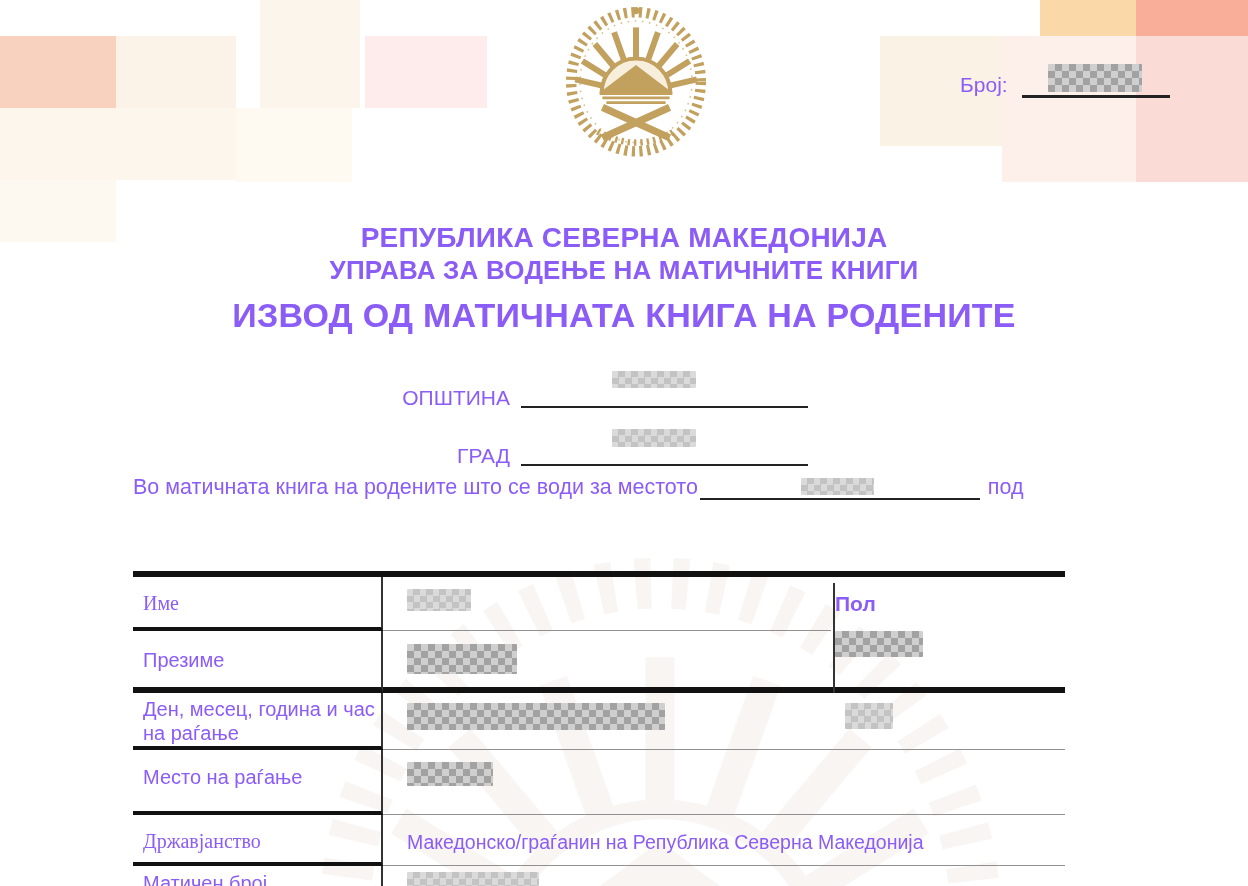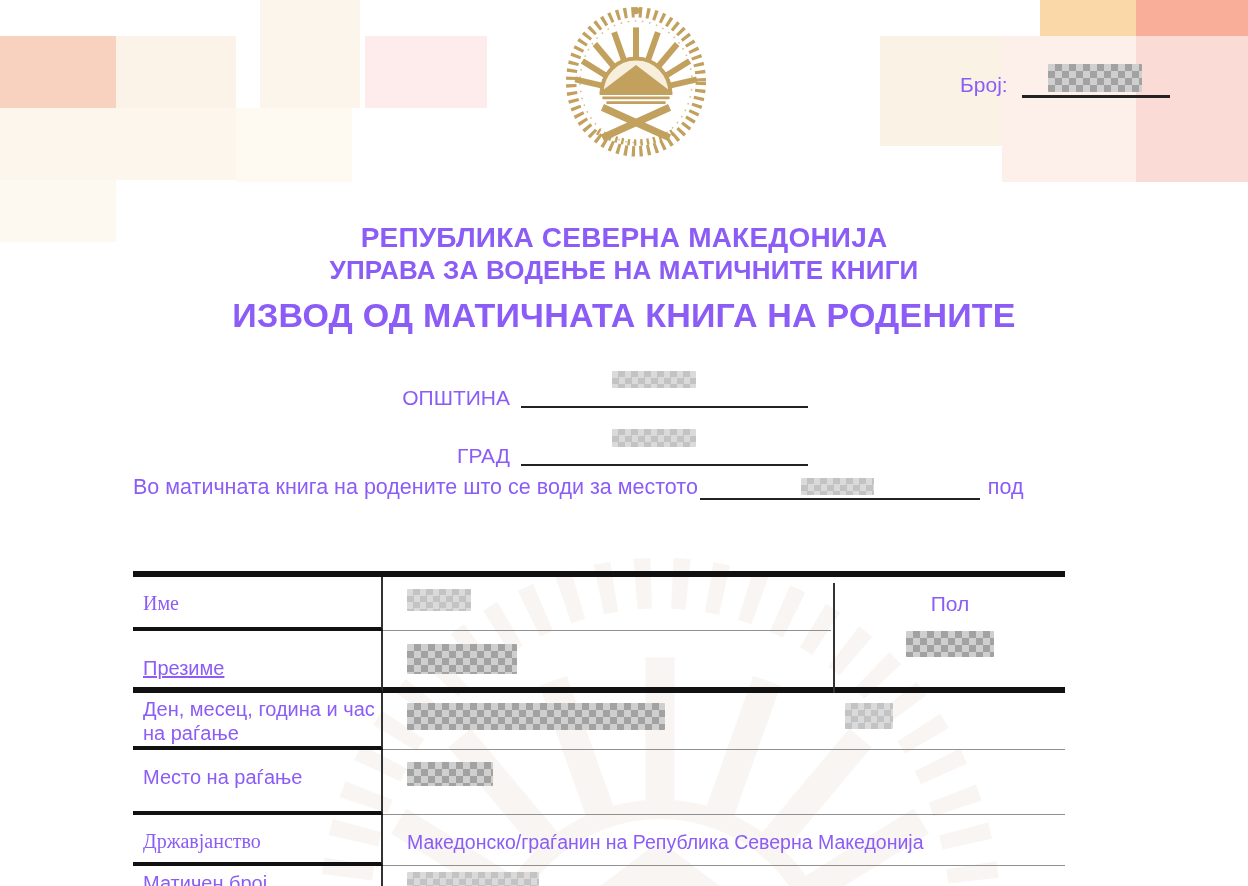--- a/index.html
+++ b/index.html
@@ -91,28 +91,28 @@
   .c-spacer { flex: 1; }
   .bb-thick4 { border-bottom: 4px solid #111; }
   .bb-thick6 { border-bottom: 6px solid #111; }
   .bb-thin   { border-bottom: 1.5px solid #909090; }
   .r-ime   { height: 54px; }
   .r-prez  { height: 62px; }
   .r-den   { height: 57px; }
   .r-mesto { height: 65px; }
   .r-drzh  { height: 51px; }
   .r-mat   { height: 40px; }
-  .pt14 { padding-top: 15px; font-family: Liberation Serif, serif; } .pt18 { padding-top: 26px; text-decoration: underline; }
+  .pt14 { padding-top: 15px; font-family: Liberation Serif, serif; } .pt18 { padding-top: 18px; }
   .pt5 { padding-top: 5px; }  .pt16 { padding-top: 16px; }
   .pt6 { padding-top: 6px; }
   .pol-box {
     position: absolute; left: 700px; top: 6px;
     width: 232px; height: 110px;
     border-left: 2px solid #333;
-    display: flex; flex-direction: column; align-items: center;
+    display: flex; flex-direction: column;  font-weight: bold;
   }
   .pol-box .pol-label { font-size: 21px; margin-top: 9px; }
   .pol-box .redact { margin-top: 15px; width: 88px; height: 26px; }
   
   .redact {
     background: repeating-conic-gradient(#c3c3c3 0% 25%, #dadada 0% 50%);
     background-size: 13px 13px;
     border-radius: 1px;
   }
   .redact.dark {

